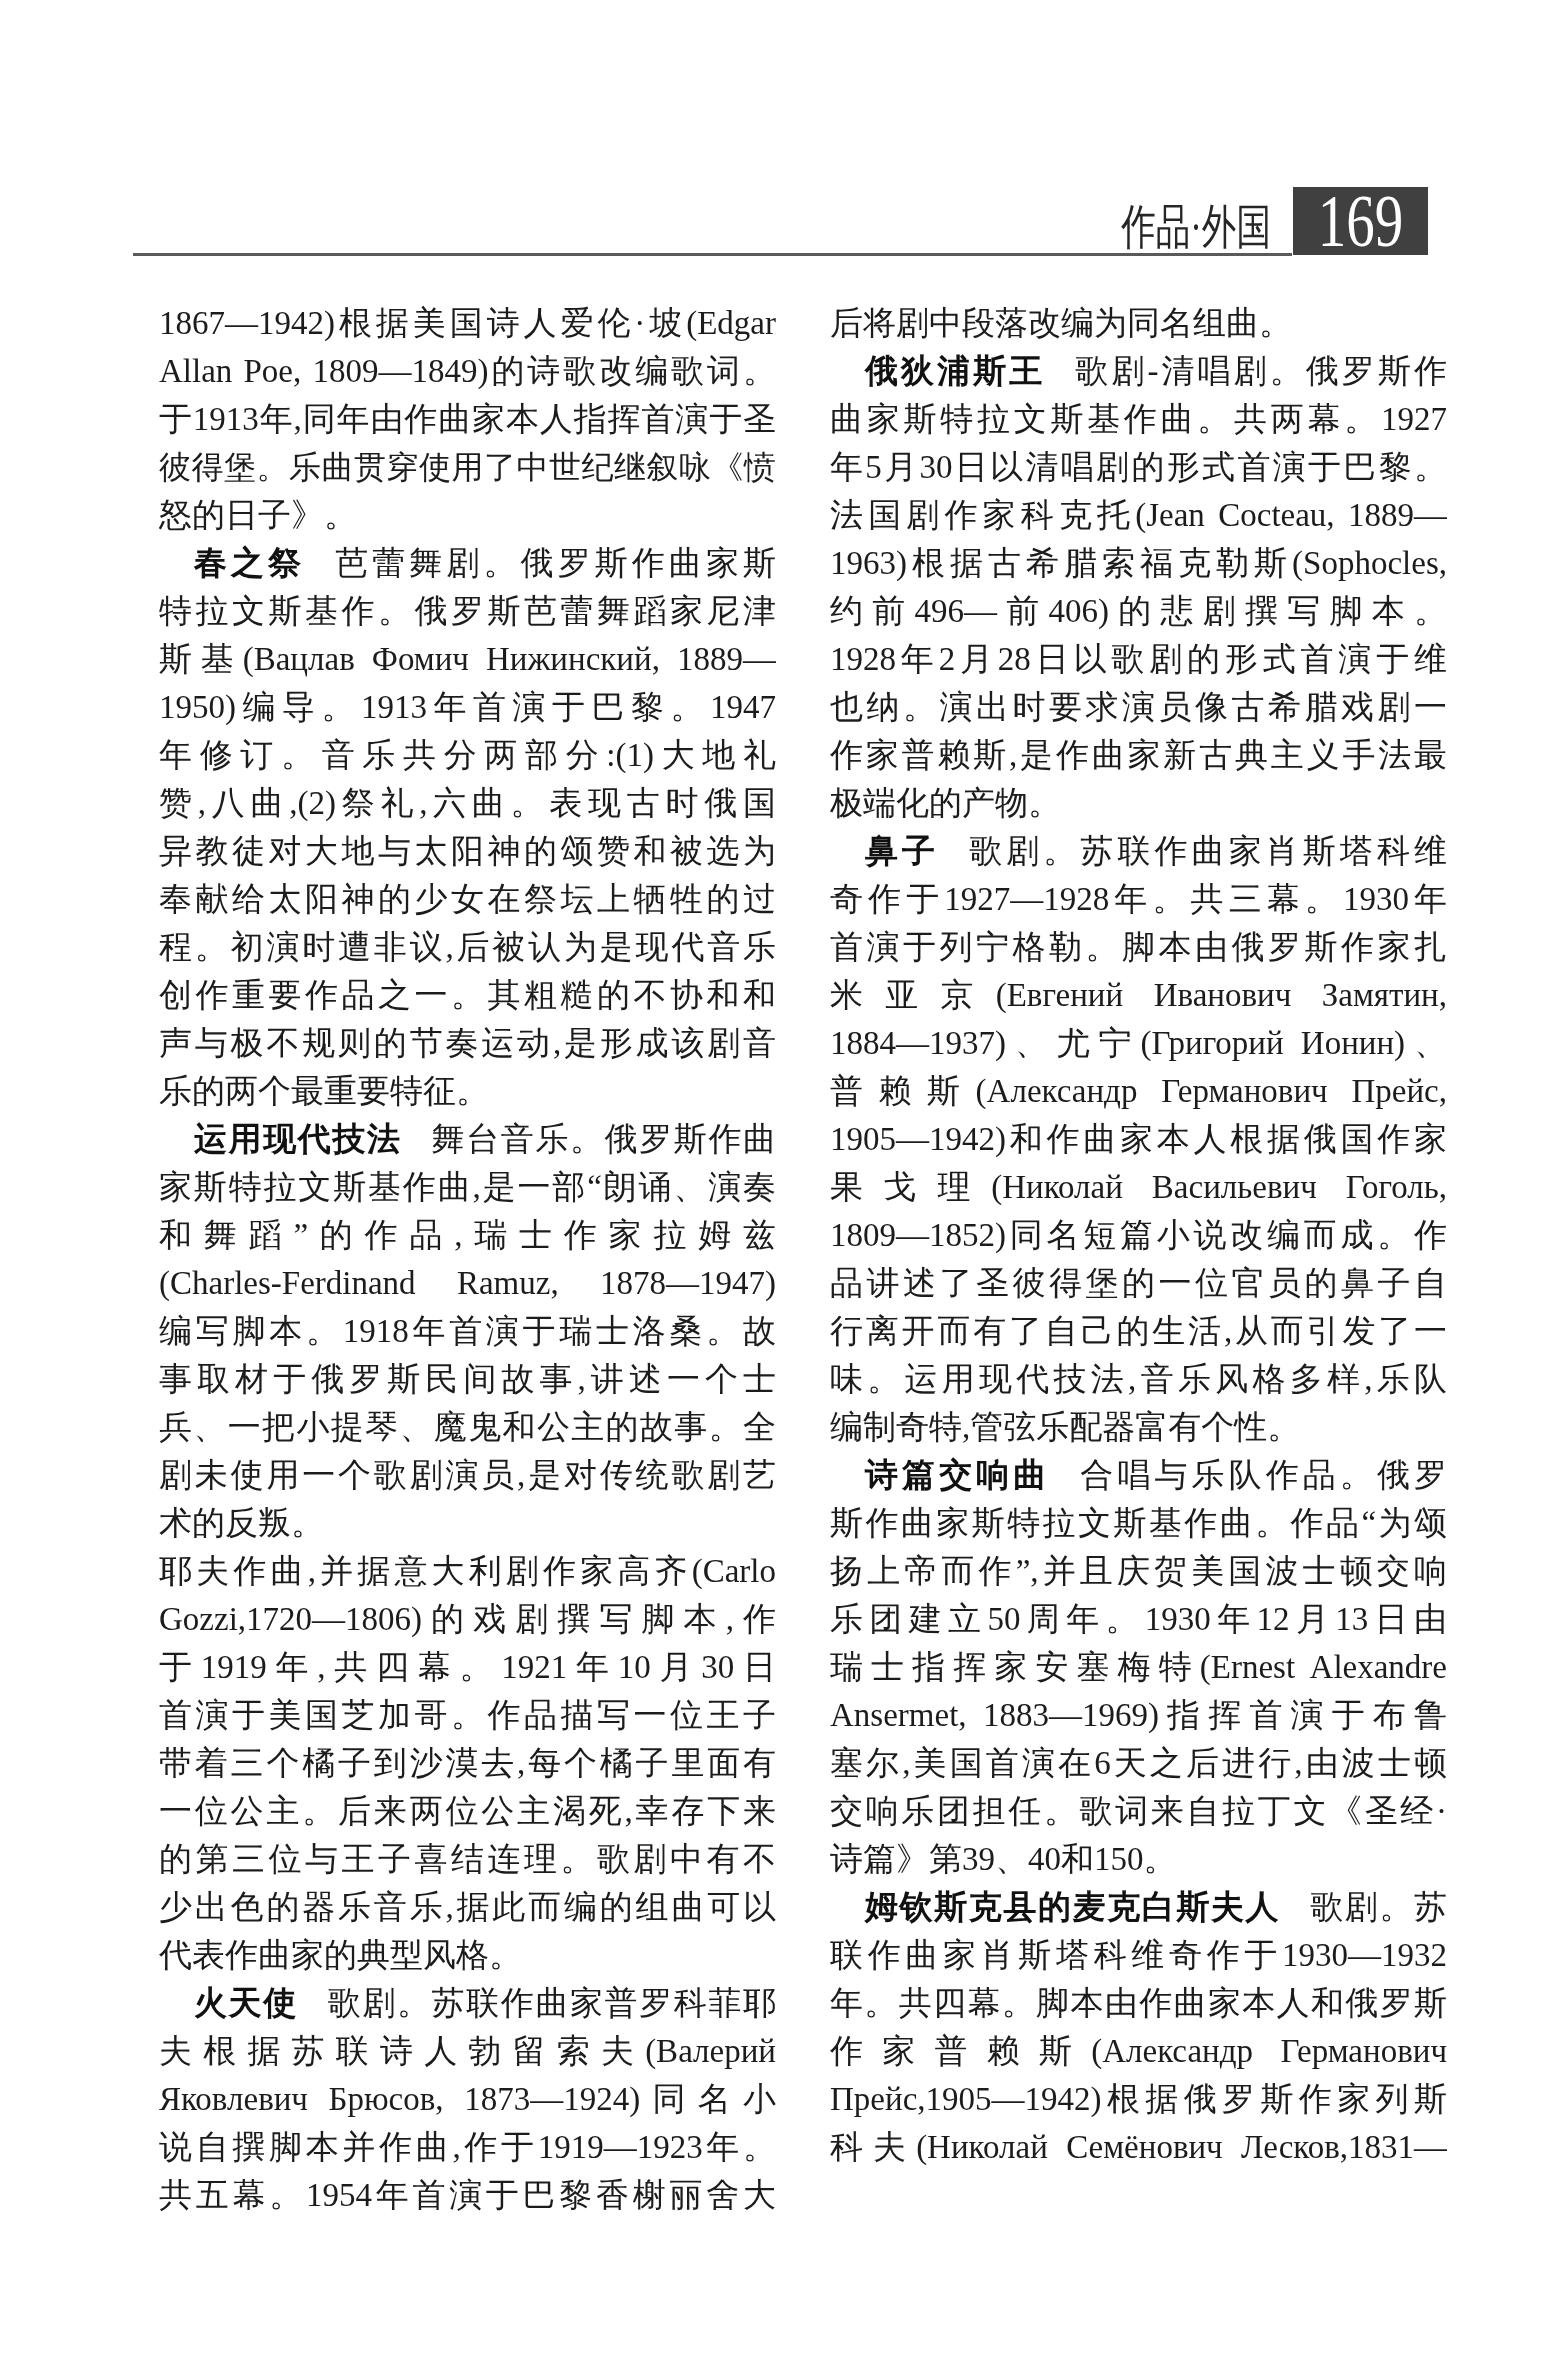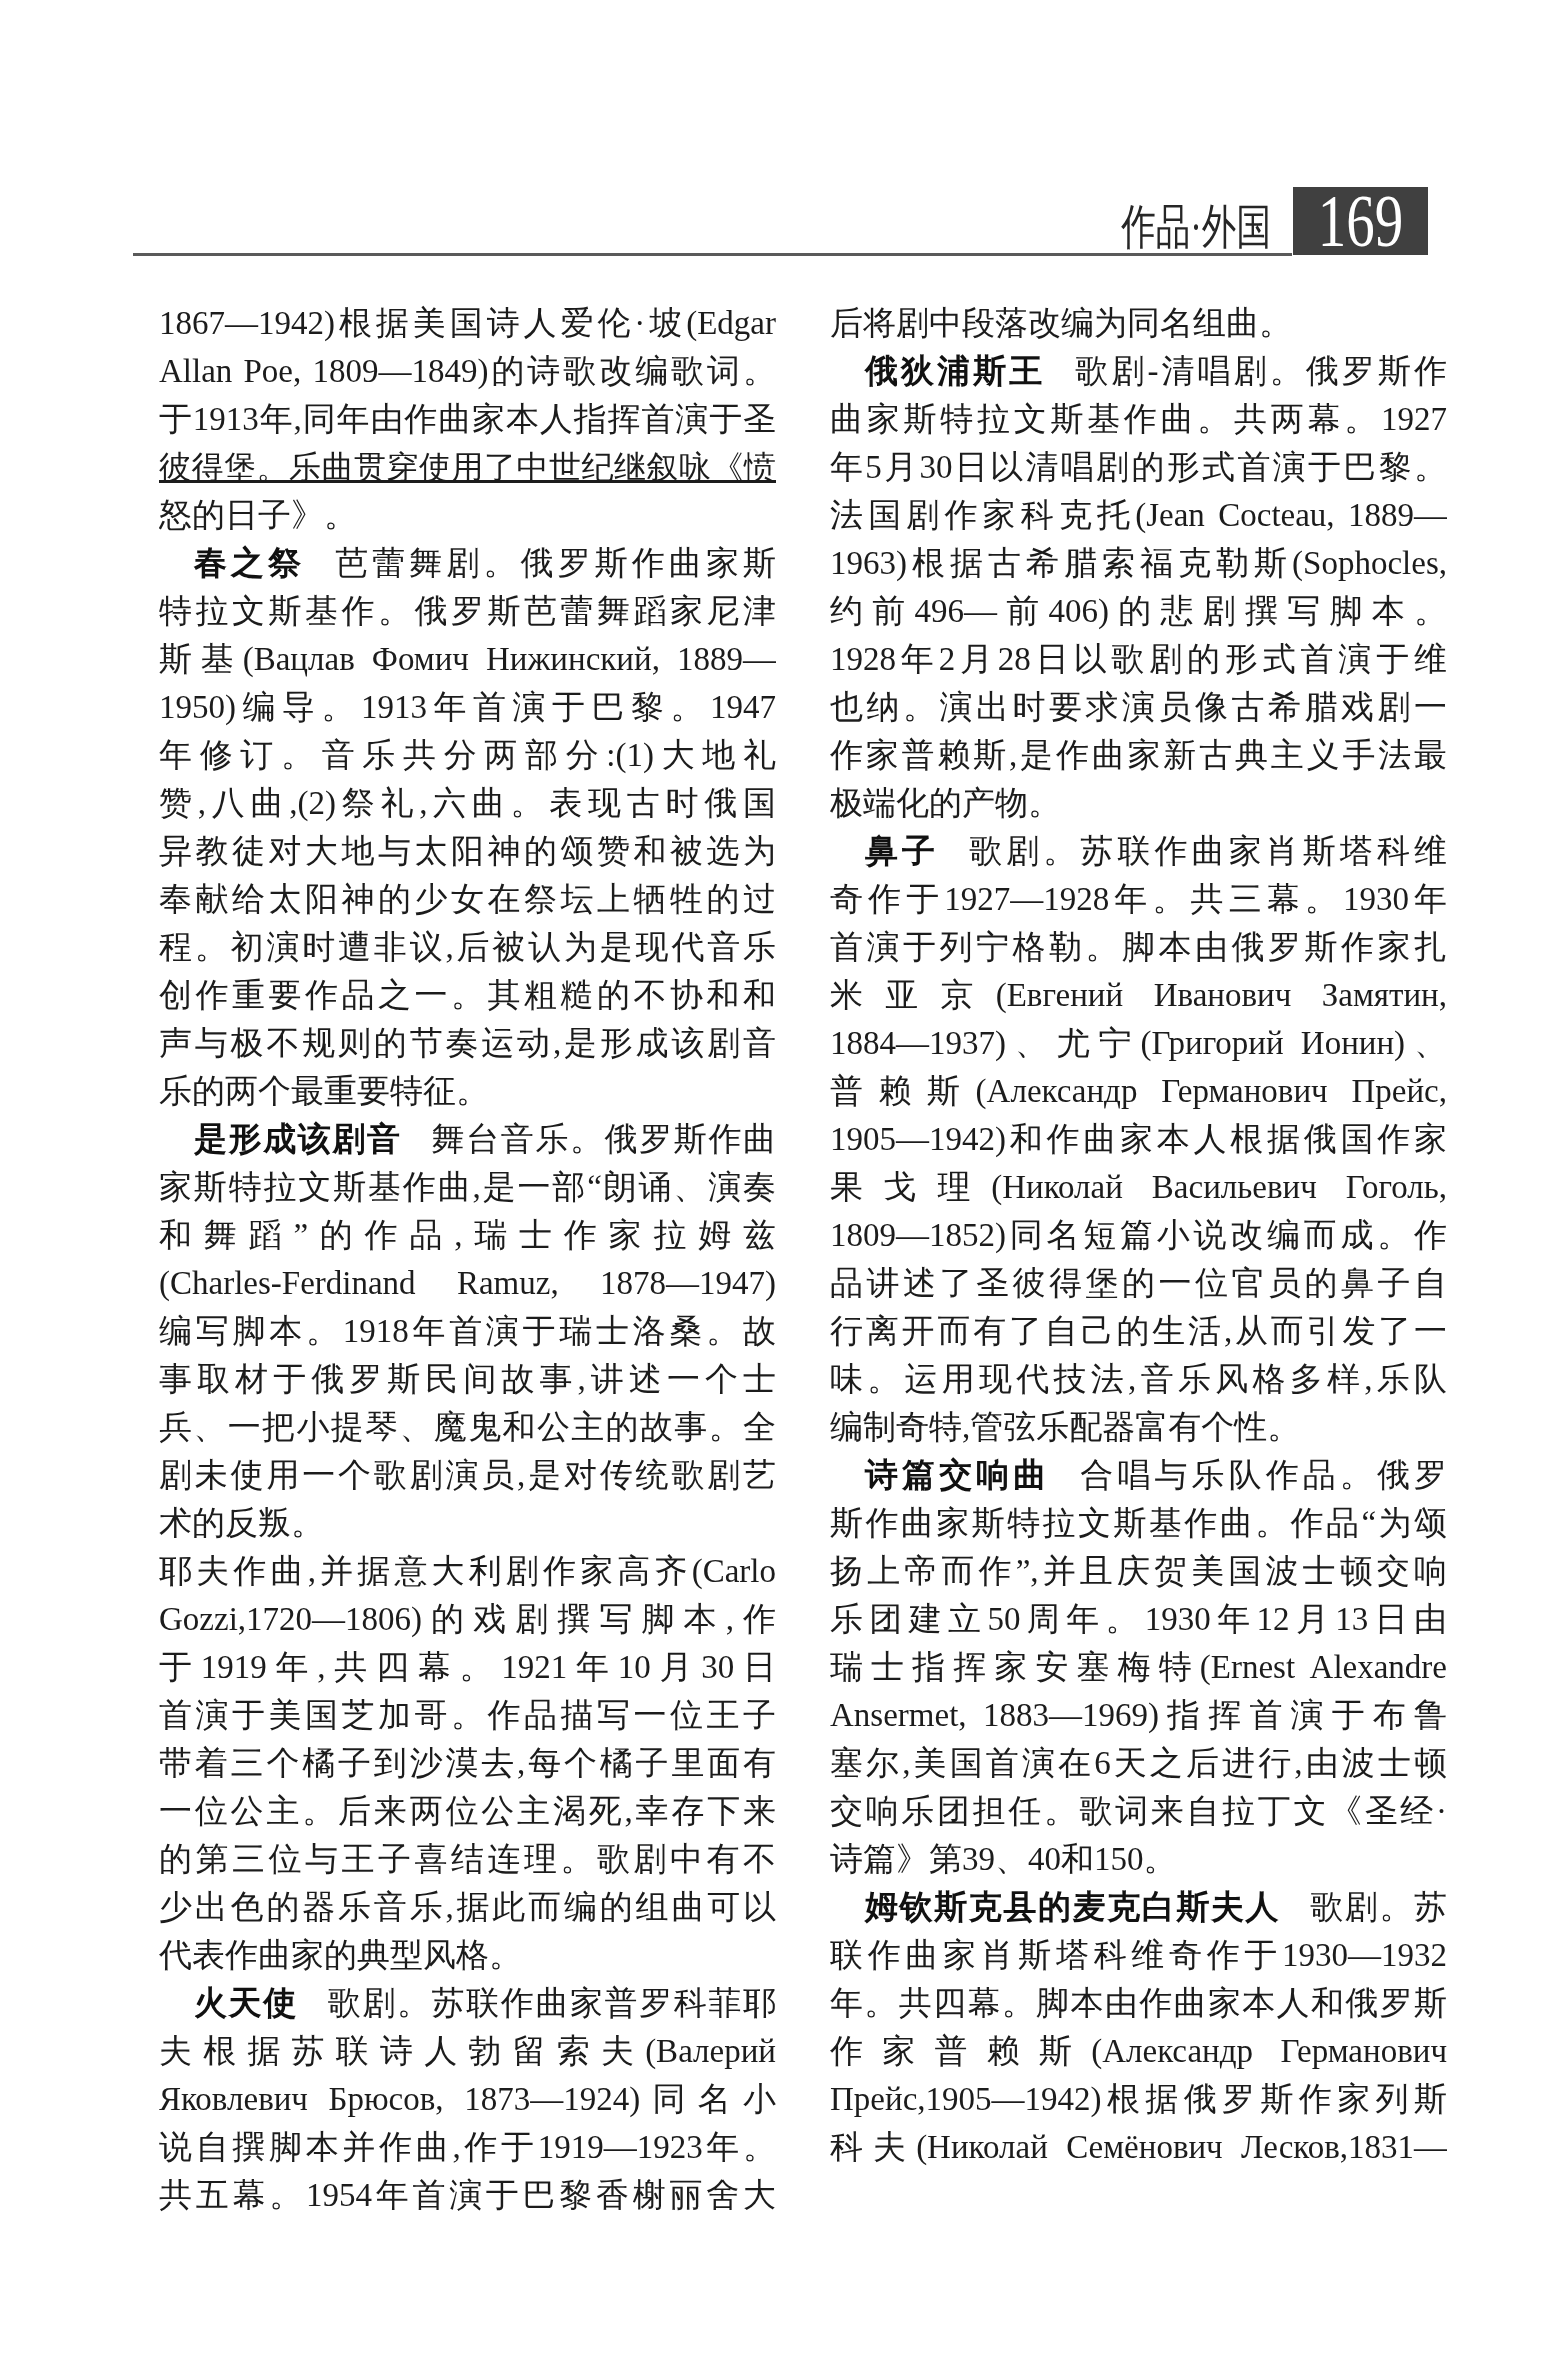--- a/index.html
+++ b/index.html
@@ -50,41 +50,41 @@
 <div class="header-rule"></div>
 <div class="page-num-box">
   <span class="page-num">169</span>
 </div>
 
 <div class="col col-left">
   <div>
     <div class="ln j">1867—1942)根据美国诗人爱伦·坡(Edgar</div>
     <div class="ln j" style="font-size: 33px;">Allan Poe, 1809—1849)的诗歌改编歌词。作</div>
     <div class="ln j">于1913年,同年由作曲家本人指挥首演于圣</div>
-    <div class="ln j" style="font-size: 32px; text-decoration: underline;">彼得堡。乐曲贯穿使用了中世纪继叙咏《愤</div>
+    <div class="ln j" style="font-size: 32px;">彼得堡。乐曲贯穿使用了中世纪继叙咏《愤</div>
     <div class="ln">怒的日子》。</div>
   </div>
 
   <div>
     <div class="ln j first"><span class="term">春之祭</span><span>芭蕾舞剧。俄罗斯作曲家斯</span></div>
     <div class="ln j">特拉文斯基作。俄罗斯芭蕾舞蹈家尼津</div>
     <div class="ln j">斯基(Вацлав Фомич Нижинский, 1889—</div>
     <div class="ln j">1950)编导。1913年首演于巴黎。1947</div>
     <div class="ln j">年修订。音乐共分两部分:(1)大地礼</div>
     <div class="ln j">赞,八曲,(2)祭礼,六曲。表现古时俄国</div>
     <div class="ln j">异教徒对大地与太阳神的颂赞和被选为</div>
     <div class="ln j">奉献给太阳神的少女在祭坛上牺牲的过</div>
     <div class="ln j">程。初演时遭非议,后被认为是现代音乐</div>
     <div class="ln j">创作重要作品之一。其粗糙的不协和和</div>
     <div class="ln j">声与极不规则的节奏运动,是形成该剧音</div>
     <div class="ln">乐的两个最重要特征。</div>
   </div>
 
   <div>
-    <div class="ln j first"><span class="term">是形成该剧音</span><span>舞台音乐。俄罗斯作曲</span></div>
+    <div class="ln j first"><span class="term">运用现代技法</span><span>舞台音乐。俄罗斯作曲</span></div>
     <div class="ln j">家斯特拉文斯基作曲,是一部“朗诵、演奏</div>
     <div class="ln j">和舞蹈”的作品,瑞士作家拉姆兹</div>
     <div class="ln j">(Charles-Ferdinand Ramuz, 1878—1947)</div>
     <div class="ln j">编写脚本。1918年首演于瑞士洛桑。故</div>
     <div class="ln j">事取材于俄罗斯民间故事,讲述一个士</div>
     <div class="ln j">兵、一把小提琴、魔鬼和公主的故事。全</div>
     <div class="ln j">剧未使用一个歌剧演员,是对传统歌剧艺</div>
     <div class="ln">术的反叛。</div>
   </div>
 

